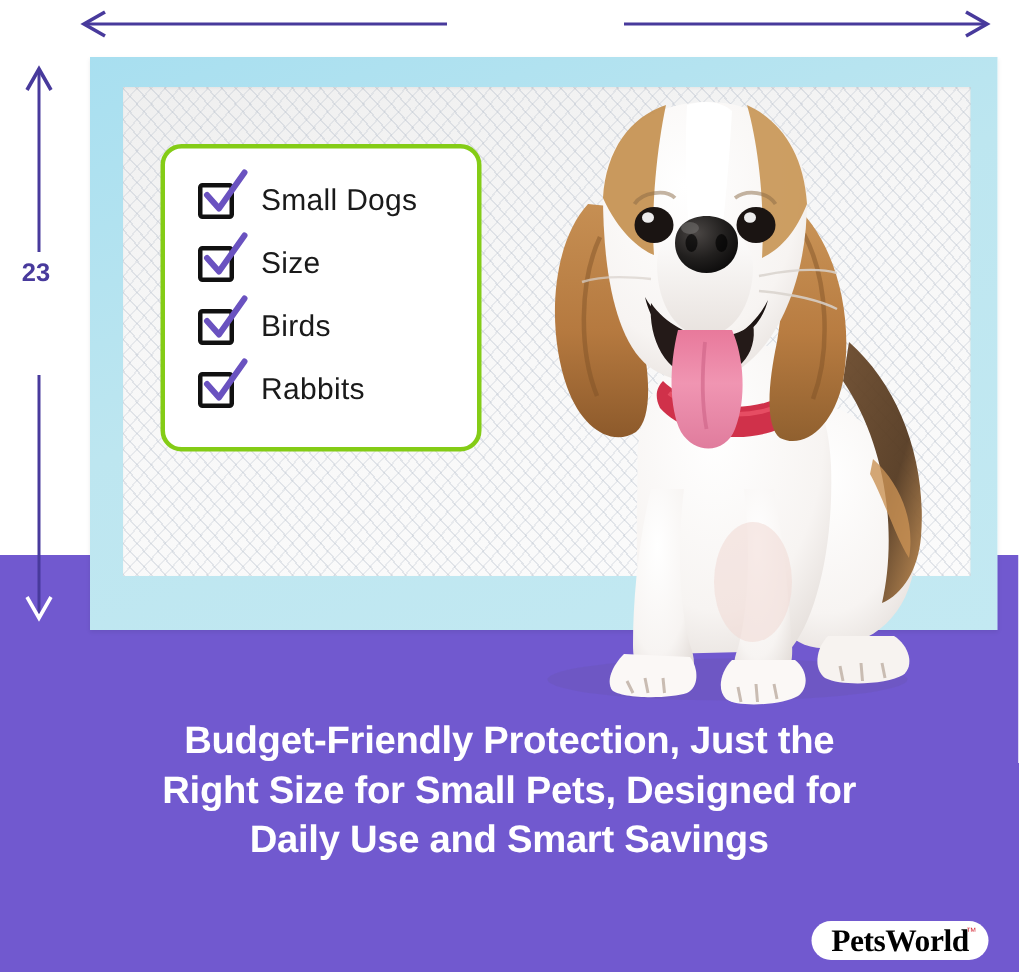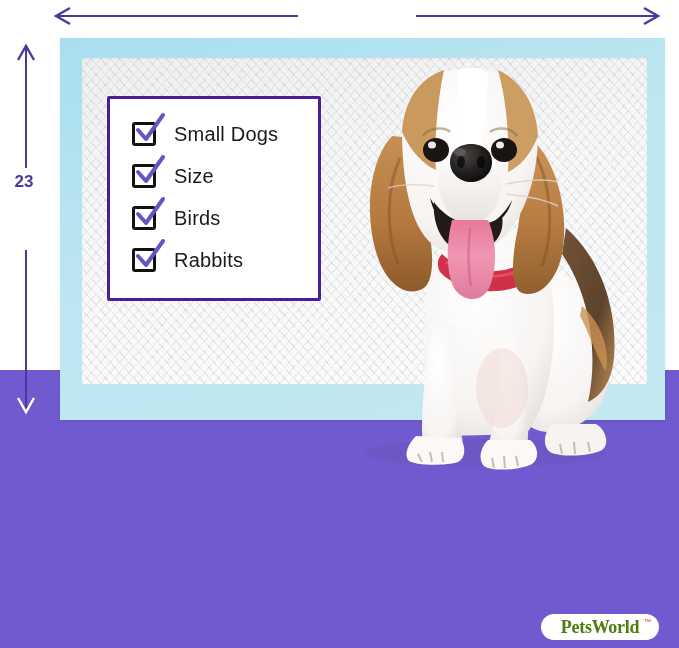--- a/index.html
+++ b/index.html
@@ -61,22 +61,22 @@
       linear-gradient(170deg,#efefef 0%,#f7f7f7 40%,#fbfbfb 100%);
     box-shadow:inset 0 1px 2px rgba(0,0,0,0.05);
   }
 
   
   .checklist {
     position:absolute;
     left:107px; top:96px;
     width:214px; height:205px;
     background:#ffffff;
-    border:3px solid #4c1d95;
-    border-radius:2px;
+    border:3px solid #84cc16;
+    border-radius:14px;
     padding:14px 0 0 22px;
   }
   .check-row {
     display:flex;
     align-items:center;
     height:42px;
   }
   .check-box {
     position:relative;
     width:24px; height:24px;
@@ -119,22 +119,22 @@
     width:118px; height:26px;
     background:#ffffff;
     border-radius:13px;
     display:flex;
     align-items:center;
     justify-content:center;
   }
   .logo-text {
     font-family:"Liberation Serif", serif;
     font-weight:bold;
-    font-size:18px;
-    color:#4d7c0f;
+    font-size:21px;
+    color:#000000;
     letter-spacing:-0.3px;
     position:relative;
   }
   .logo-tm {
     position:absolute;
     right:-8px; top:-1px;
     font-size:7px;
     color:#d6333f;
   }
 </style>
@@ -321,19 +321,24 @@
       <span class="check-box">
         <svg class="check-mark" viewBox="0 0 34 34">
           <polyline points="5,18 13,27 30,3" fill="none" stroke="#6a52c0" stroke-width="4" stroke-linecap="round" stroke-linejoin="round"></polyline>
         </svg>
       </span>
       <span class="check-label">Rabbits</span>
     </div>
 
   </div>
 
+  <div class="headline">
+    <div>Budget-Friendly Protection, Just the</div>
+    <div>Right Size for Small Pets, Designed for</div>
+    <div>Daily Use and Smart Savings</div>
+  </div>
 
   <div class="logo">
     <span class="logo-text">PetsWorld</span>
     <span class="logo-tm" style="position:absolute;right:8px;top:4px;">™</span>
   </div>
 
 </div>
 
 </body></html>

